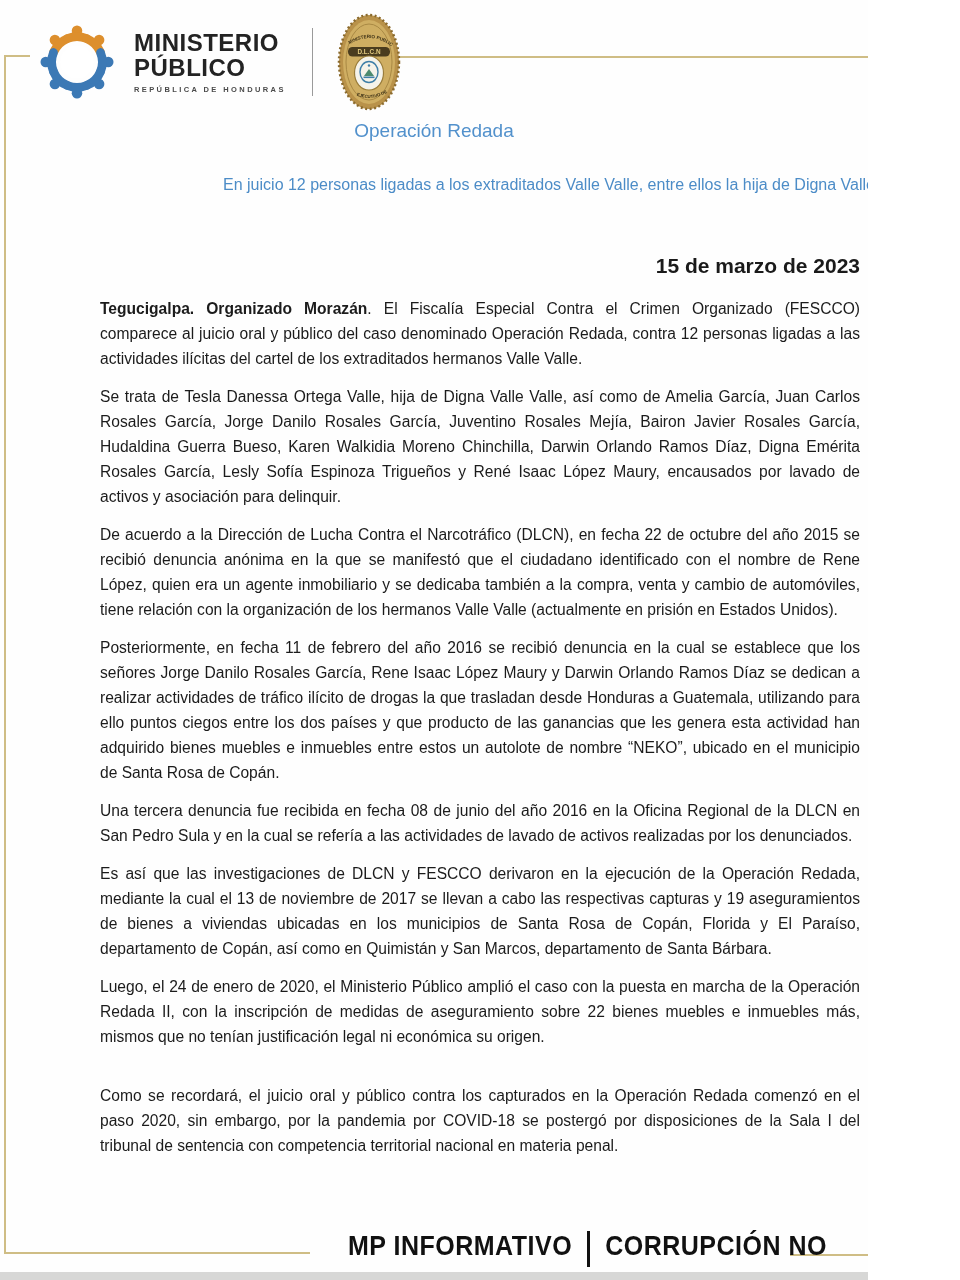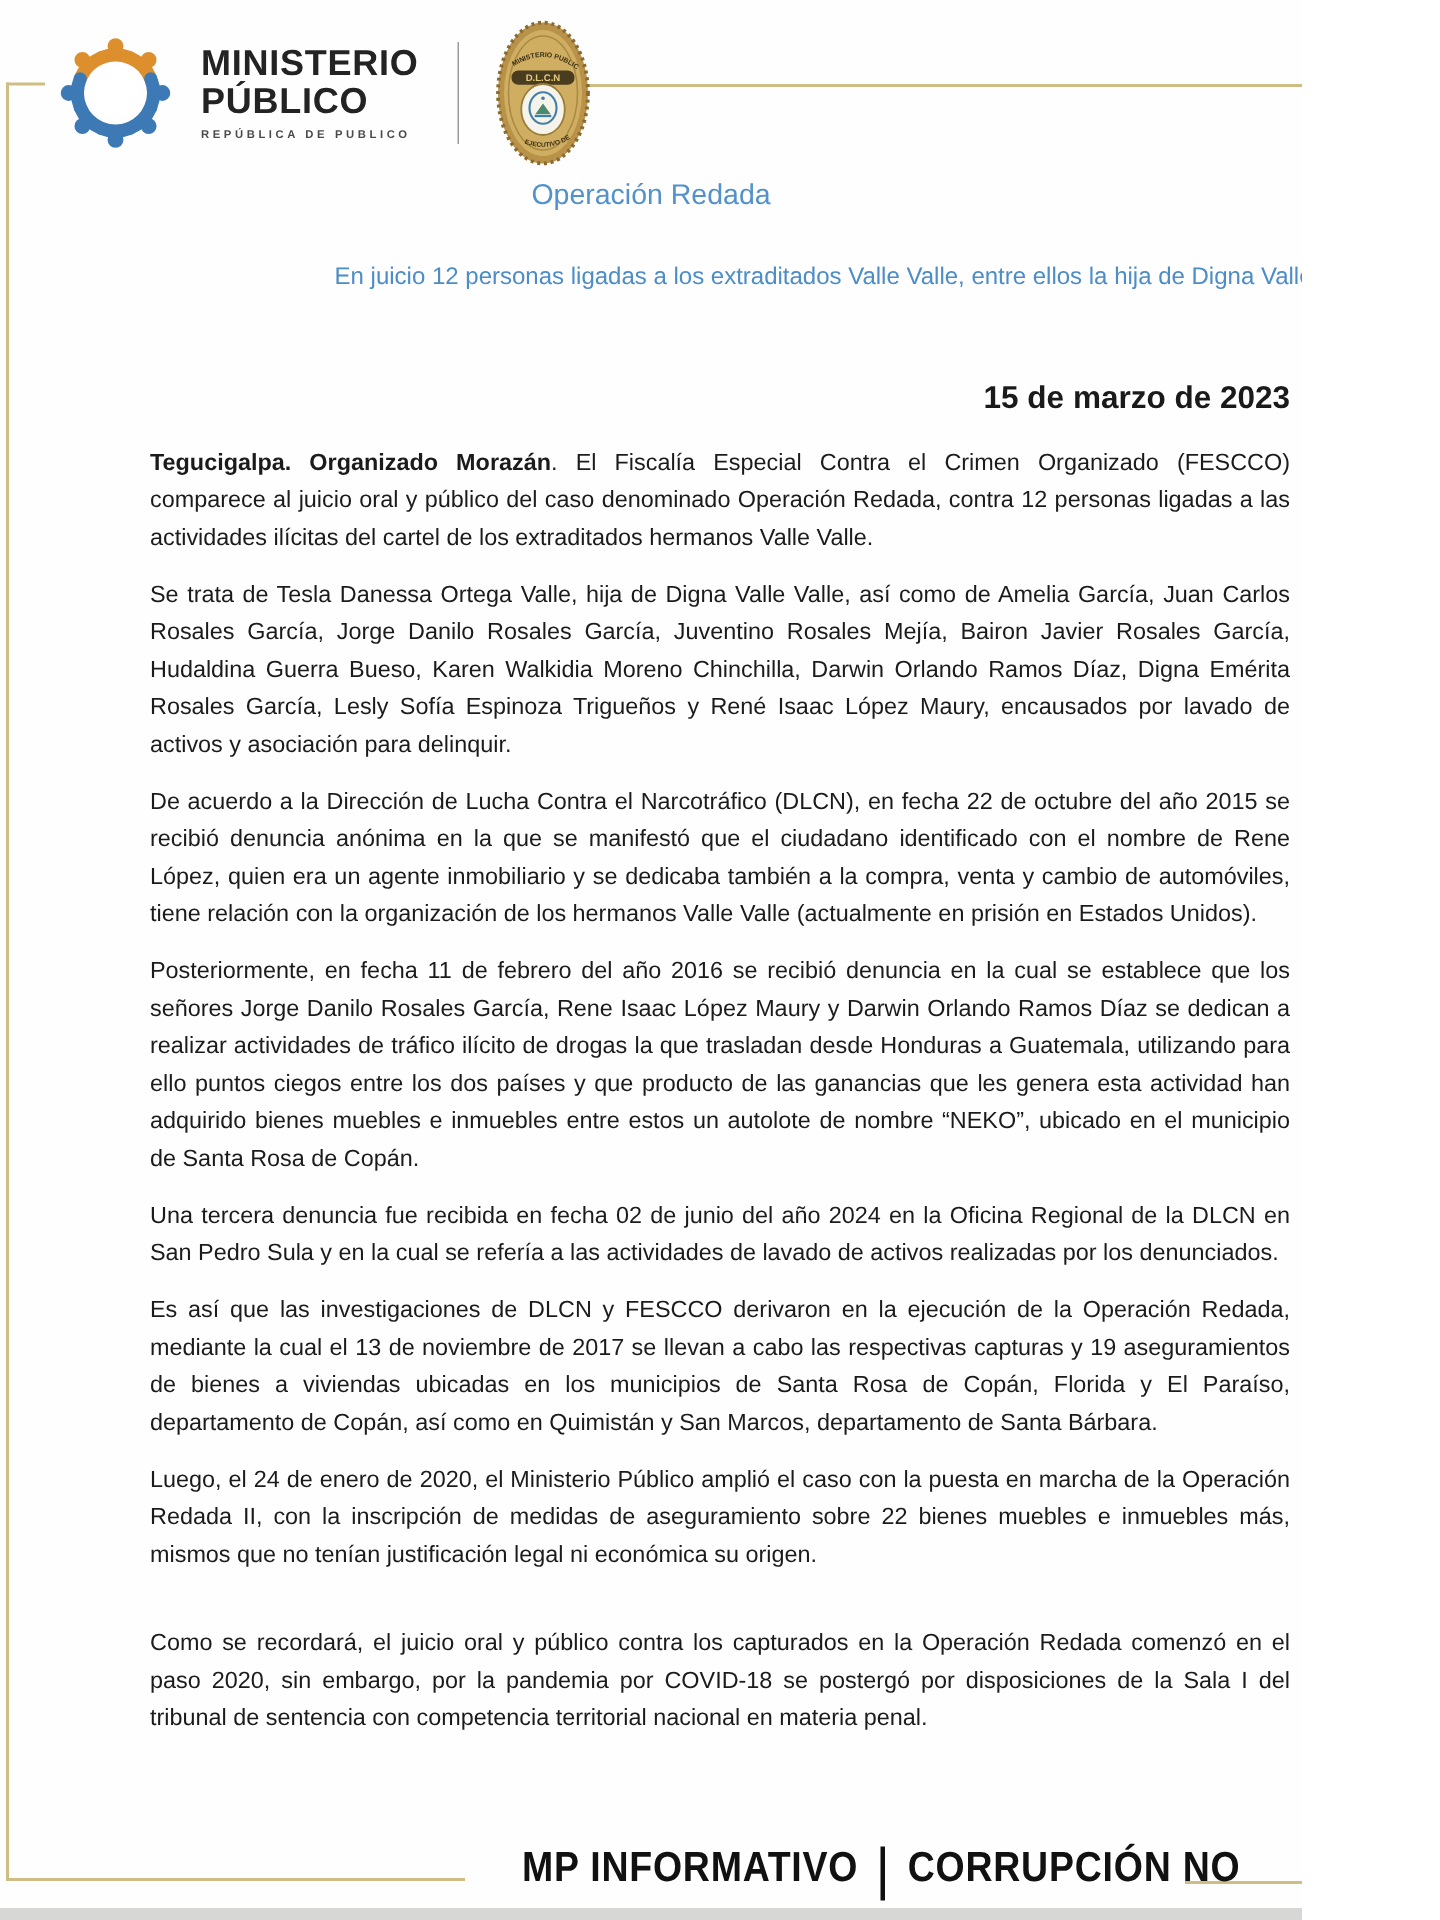--- a/index.html
+++ b/index.html
@@ -122,21 +122,21 @@
               <path d="M32.3,17.9 A26,26 0 0 1 51.7,17.9" fill="none" stroke-width="9" stroke-linecap="round"></path>
             </g>
         </g>
         <circle cx="42" cy="42" r="17" fill="#ffffff"></circle>
       </g>
     </svg>
 
     <div class="wordmark">
       <div class="org-line">MINISTERIO</div>
       <div class="org-line">PÚBLICO</div>
-      <div class="org-subtitle">REPÚBLICA DE PUBLICO</div>
+      <div class="org-subtitle">REPÚBLICA DE HONDURAS</div>
     </div>
 
     <div class="header-divider"></div>
 
     <svg class="badge-svg" viewBox="0 0 64 100" aria-hidden="true">
 
       <ellipse cx="32" cy="50" rx="30" ry="47" fill="#b9924a"></ellipse>
       <ellipse cx="32" cy="50" rx="30" ry="47" fill="none" stroke="#8a6a2e" stroke-width="2.5" stroke-dasharray="2 2.5"></ellipse>
       <ellipse cx="32" cy="50" rx="26" ry="42" fill="#cfae62"></ellipse>
       <ellipse cx="32" cy="50" rx="23" ry="38" fill="none" stroke="#a98944" stroke-width="1"></ellipse>
@@ -164,21 +164,21 @@
 
   <h1 class="page-title">Operación Redada</h1>
   <h2 class="page-subtitle">En juicio 12 personas ligadas a los extraditados Valle Valle, entre ellos la hija de Digna Valle</h2>
   <div class="dateline">15 de marzo de 2023</div>
 
   <main class="doc-body" id="doc-body">
       <p><strong>Tegucigalpa. Organizado Morazán</strong>. El Fiscalía Especial Contra el Crimen Organizado (FESCCO) comparece al juicio oral y público del caso denominado Operación Redada, contra 12 personas ligadas a las actividades ilícitas del cartel de los extraditados hermanos Valle Valle.</p>
       <p>Se trata de Tesla Danessa Ortega Valle, hija de Digna Valle Valle, así como de Amelia García, Juan Carlos Rosales García, Jorge Danilo Rosales García, Juventino Rosales Mejía, Bairon Javier Rosales García, Hudaldina Guerra Bueso, Karen Walkidia Moreno Chinchilla, Darwin Orlando Ramos Díaz, Digna Emérita Rosales García, Lesly Sofía Espinoza Trigueños y René Isaac López Maury, encausados por lavado de activos y asociación para delinquir.</p>
       <p>De acuerdo a la Dirección de Lucha Contra el Narcotráfico (DLCN), en fecha 22 de octubre del año 2015 se recibió denuncia anónima en la que se manifestó que el ciudadano identificado con el nombre de Rene López, quien era un agente inmobiliario y se dedicaba también a la compra, venta y cambio de automóviles, tiene relación con la organización de los hermanos Valle Valle (actualmente en prisión en Estados Unidos).</p>
       <p>Posteriormente, en fecha 11 de febrero del año 2016 se recibió denuncia en la cual se establece que los señores Jorge Danilo Rosales García, Rene Isaac López Maury y Darwin Orlando Ramos Díaz se dedican a realizar actividades de tráfico ilícito de drogas la que trasladan desde Honduras a Guatemala, utilizando para ello puntos ciegos entre los dos países y que producto de las ganancias que les genera esta actividad han adquirido bienes muebles e inmuebles entre estos un autolote de nombre “NEKO”, ubicado en el municipio de Santa Rosa de Copán.</p>
-      <p>Una tercera denuncia fue recibida en fecha 02 de junio del año 2024 en la Oficina Regional de la DLCN en San Pedro Sula y en la cual se refería a las actividades de lavado de activos realizadas por los denunciados.</p>
+      <p>Una tercera denuncia fue recibida en fecha 08 de junio del año 2016 en la Oficina Regional de la DLCN en San Pedro Sula y en la cual se refería a las actividades de lavado de activos realizadas por los denunciados.</p>
       <p>Es así que las investigaciones de DLCN y FESCCO derivaron en la ejecución de la Operación Redada, mediante la cual el 13 de noviembre de 2017 se llevan a cabo las respectivas capturas y 19 aseguramientos de bienes a viviendas ubicadas en los municipios de Santa Rosa de Copán, Florida y El Paraíso, departamento de Copán, así como en Quimistán y San Marcos, departamento de Santa Bárbara.</p>
       <p>Luego, el 24 de enero de 2020, el Ministerio Público amplió el caso con la puesta en marcha de la Operación Redada II, con la inscripción de medidas de aseguramiento sobre 22 bienes muebles e inmuebles más, mismos que no tenían justificación legal ni económica su origen.</p>
       <p class="spaced">Como se recordará, el juicio oral y público contra los capturados en la Operación Redada comenzó en el paso 2020, sin embargo, por la pandemia por COVID-18 se postergó  por disposiciones de la Sala I del tribunal de sentencia con competencia territorial nacional en materia penal.</p>
     </main>
 
   <div class="footer-bar">
     <span class="footer-text">MP INFORMATIVO</span>
     <span class="footer-divider"></span>
     <span class="footer-text">CORRUPCIÓN NO</span>
   </div>

